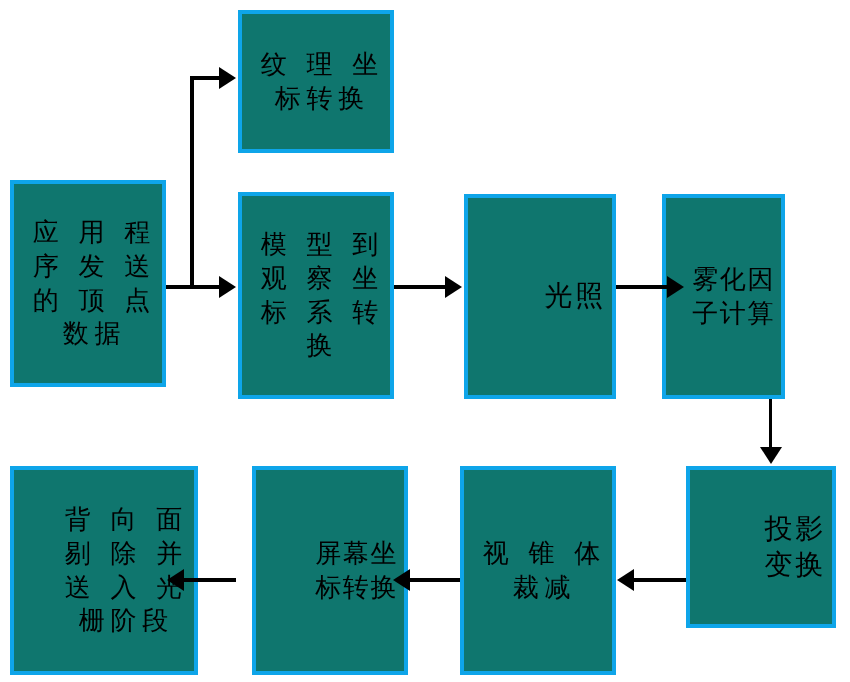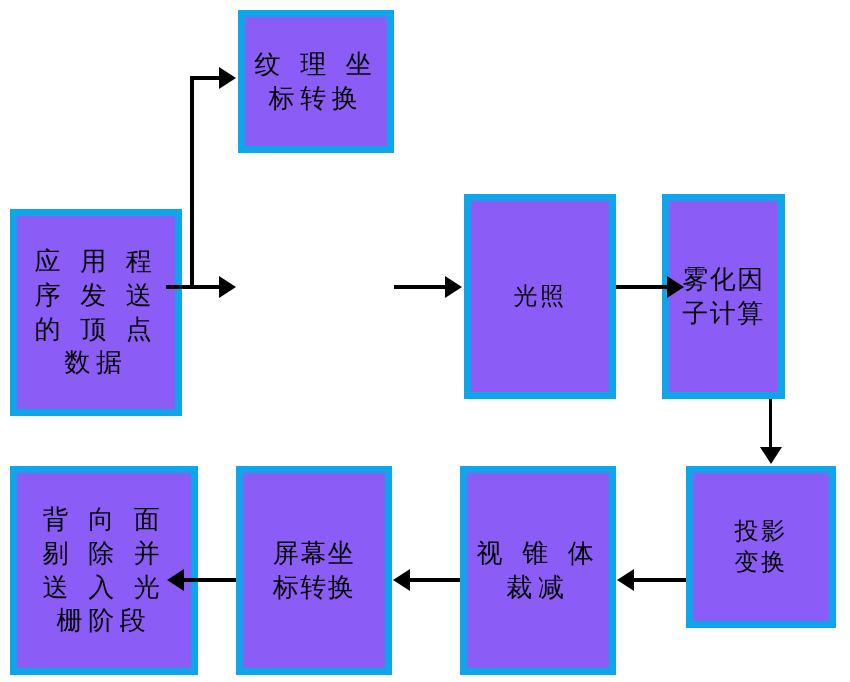--- a/index.html
+++ b/index.html
@@ -11,42 +11,42 @@
     position: relative;
     width: 850px;
     height: 682px;
     background: #ffffff;
     overflow: hidden;
     font-family: "DejaVu Sans", "Liberation Sans", sans-serif;
   }
   .node {
     position: absolute;
     box-sizing: border-box;
-    border: 7px solid #0ea5e9;
-    background: #8b5cf6;
+    border: 4px solid #0ea5e9;
+    background: #0f766e;
     display: flex;
     align-items: center;
-    justify-content: center;
+    justify-content: flex-end;
     text-align: center;
   }
   .node-label {
     display: block;
     color: #000000;
     font-size: 26px;
     line-height: 1.30;
     letter-spacing: 0.06em;
     font-weight: 500;
     white-space: pre-line;
     padding: 0 6px;
   }
   .node-label.wide {
     letter-spacing: 0.22em;
   }
   .node-label.big {
-    font-size: 24px;
+    font-size: 28px;
     letter-spacing: 0.10em;
   }
   
   .hline {
     position: absolute;
     height: 4px;
     background: #000000;
   }
   .vline {
     position: absolute;
@@ -73,53 +73,59 @@
     border-left: 11px solid transparent;
     border-right: 11px solid transparent;
     border-top: 17px solid #000000;
   }
 </style>
 </head>
 <body>
 
 <div id="canvas">
 
-  <div class="node" style="left:10px; top:209px; width:172px; height:207px;">
+  <div class="node" style="left:10px; top:180px; width:156px; height:207px;">
     <span class="node-label wide">应 用 程
 序 发 送
 的 顶 点
 数据</span>
   </div>
 
   <div class="node" style="left:238px; top:10px; width:156px; height:143px;">
     <span class="node-label wide">纹 理 坐
 标转换</span>
   </div>
 
+  <div class="node" style="left:238px; top:192px; width:156px; height:207px;">
+    <span class="node-label wide">模 型 到
+观 察 坐
+标 系 转
+换</span>
+  </div>
 
   <div class="node" style="left:464px; top:194px; width:152px; height:205px;">
     <span class="node-label big">光照</span>
   </div>
 
   <div class="node" style="left:662px; top:194px; width:123px; height:205px;">
     <span class="node-label">雾化因
 子计算</span>
   </div>
 
   <div class="node" style="left:686px; top:466px; width:150px; height:162px;">
     <span class="node-label big">投影
 变换</span>
   </div>
 
   <div class="node" style="left:460px; top:466px; width:156px; height:209px;">
     <span class="node-label wide">视 锥 体
 裁减</span>
   </div>
 
-  <div class="node" style="left:236px; top:466px; width:156px; height:209px;">
+  <div class="node" style="left:252px; top:466px; width:156px; height:209px;">
     <span class="node-label">屏幕坐
 标转换</span>
   </div>
 
   <div class="node" style="left:10px; top:466px; width:188px; height:209px;">
     <span class="node-label wide">背 向 面
 剔 除 并
 送 入 光
 栅阶段</span>
   </div>

